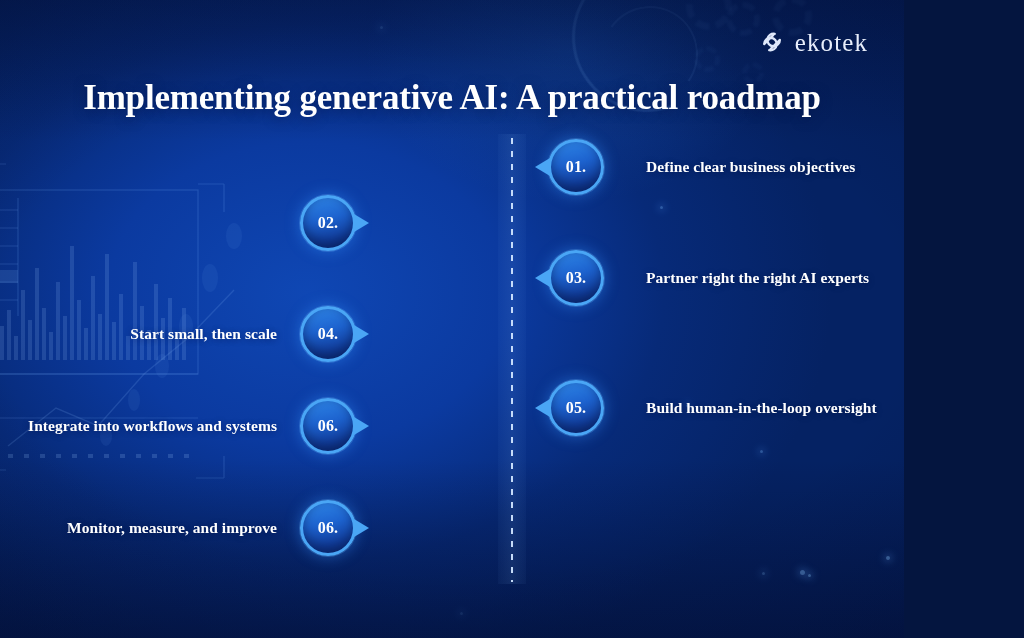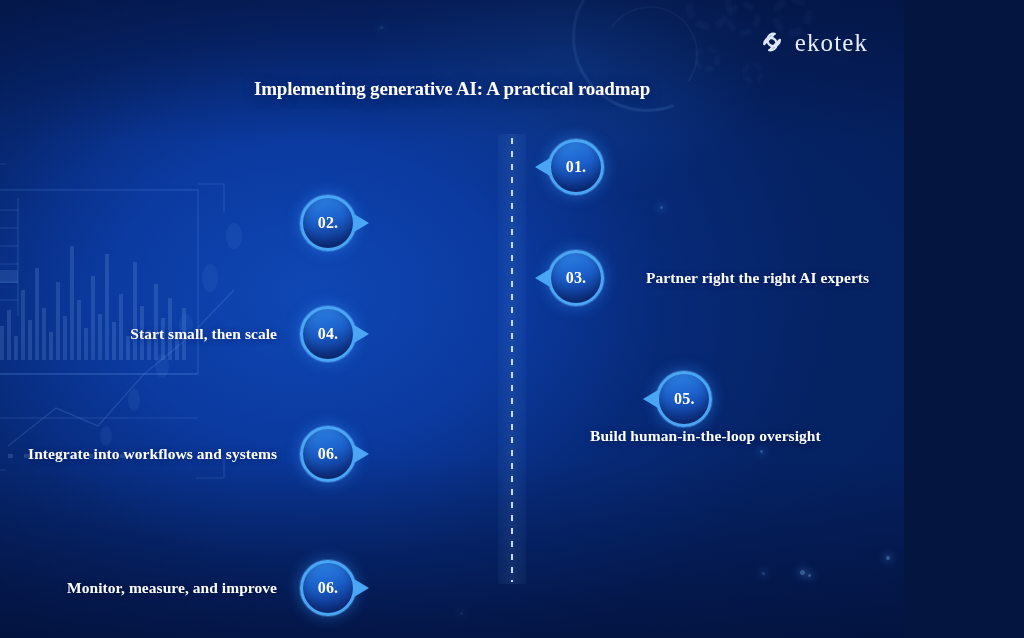--- a/index.html
+++ b/index.html
@@ -107,21 +107,21 @@
     font-weight: 400;
     line-height: 1;
   }
 
   
   .title {
     position: absolute;
     left: 0; right: 0; top: 78px;
     text-align: center;
     color: #ffffff;
-    font-size: 19px;
+    font-size: 35px;
     font-weight: bold;
     letter-spacing: -0.2px;
     text-shadow: 0 2px 12px rgba(0,20,70,0.5);
   }
 
   
   .divider-band {
     position: absolute;
     left: 498px; top: 134px;
     width: 28px; height: 450px;
@@ -330,48 +330,49 @@
     </span>
   </div>
 
   <div class="row left" style="top:306px;">
     <span class="row-label">Start small, then scale</span>
     <span class="badge point-right">
       <span class="badge-num">04.</span>
     </span>
   </div>
 
-  <div class="row left" style="top:426px;">
+  <div class="row left" style="top:398px;">
     <span class="row-label">Integrate into workflows and systems</span>
     <span class="badge point-right">
       <span class="badge-num">06.</span>
     </span>
   </div>
 
-  <div class="row left" style="top:560px;">
+  <div class="row left" style="top:500px;">
     <span class="row-label">Monitor, measure, and improve</span>
     <span class="badge point-right">
       <span class="badge-num">06.</span>
     </span>
   </div>
 
   <div class="row right" style="top:139px;">
     <span class="badge point-left">
       <span class="badge-num">01.</span>
     </span>
+    <span class="row-label">Define clear business objectives</span>
   </div>
 
   <div class="row right" style="top:250px;">
     <span class="badge point-left">
       <span class="badge-num">03.</span>
     </span>
     <span class="row-label">Partner right the right AI experts</span>
   </div>
 
-  <div class="row right" style="top:371px;flex-direction:column;">
+  <div class="row right" style="top:380px;">
     <span class="badge point-left">
       <span class="badge-num">05.</span>
     </span>
     <span class="row-label">Build human-in-the-loop oversight</span>
   </div>
 
 
 </div>
 
 </body></html>

